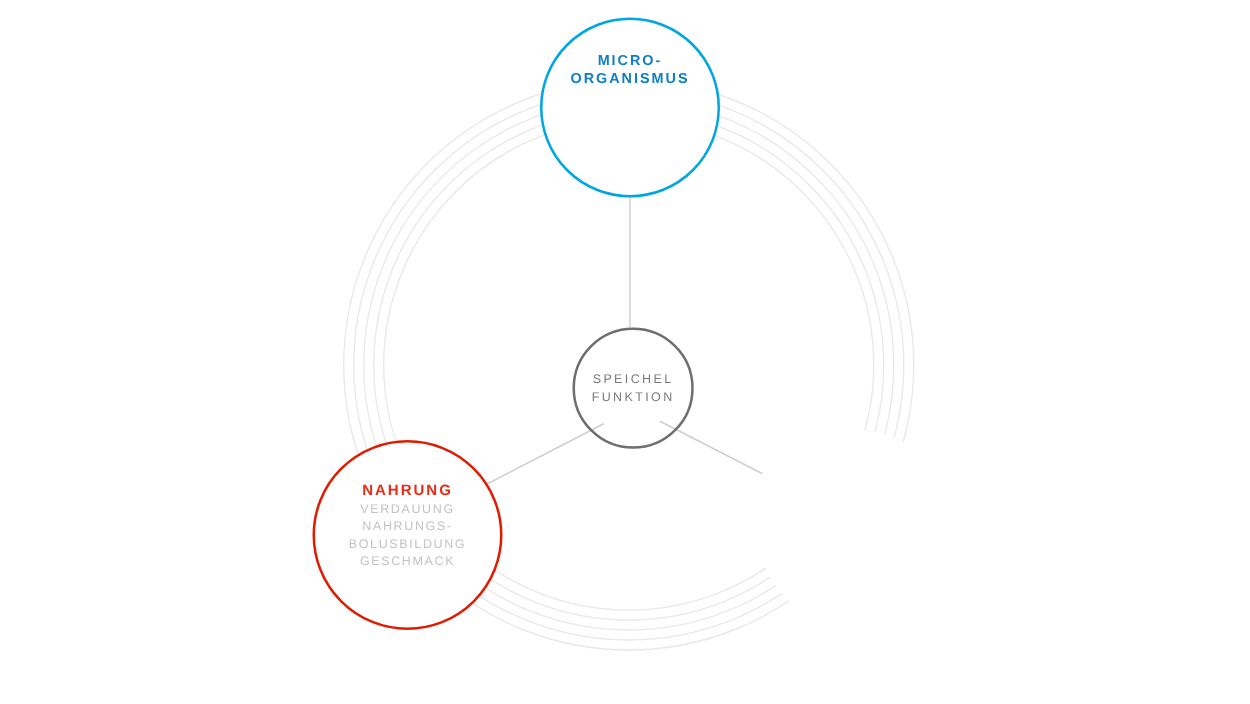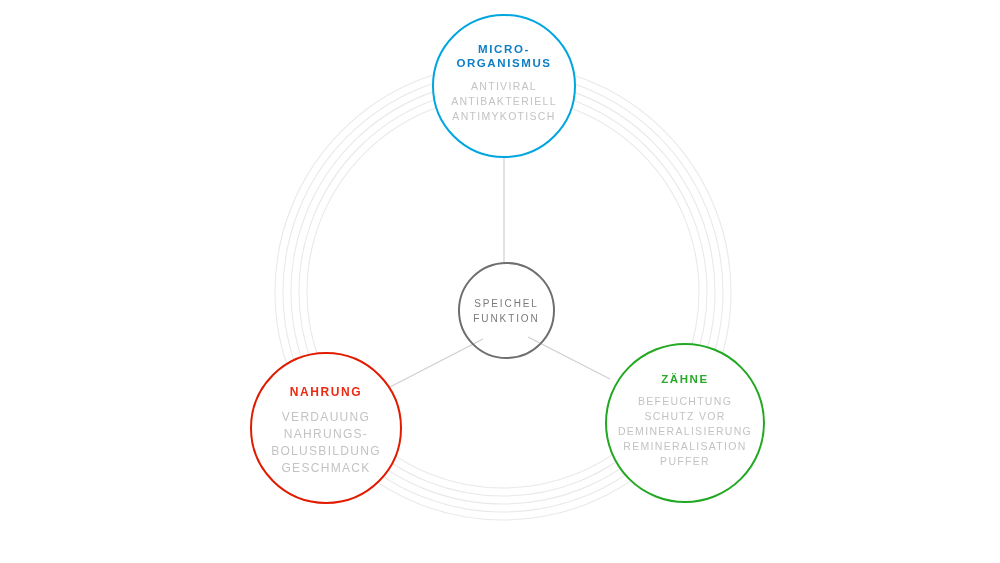--- a/index.html
+++ b/index.html
@@ -77,22 +77,22 @@
     width: 152px;
     height: 152px;
     border: 2.5px solid #e01b00;
     padding-top: 31px;
   }
   #node-nutrition .node-title {
     color: #ec2a13;
     font-size: 12px;
   }
   #node-nutrition .node-items {
-    font-size: 12px;
-    margin-top: 9px;
+    font-size: 10px;
+    margin-top: 1px;
   }
 
   
   #node-teeth {
     left: 605px;
     top: 343px;
     width: 160px;
     height: 160px;
     border: 2.5px solid #22a822;
     padding-top: 27px;
@@ -148,40 +148,29 @@
     <g stroke="#cfcfcf" stroke-width="1.2" fill="none">
       <line x1="504" y1="262" x2="504" y2="158"></line>
       <line x1="483" y1="339" x2="390" y2="387"></line>
       <line x1="528" y1="337" x2="610" y2="379"></line>
     </g>
   </svg>
 
   <div class="node" id="node-microorganism">
     <div class="node-title">MICRO-
 ORGANISMUS</div>
-    <div class="node-items">ANTIVIRAL
-ANTIBAKTERIELL
-ANTIMYKOTISCH</div>
   </div>
 
   <div class="node" id="node-nutrition">
     <div class="node-title">NAHRUNG</div>
     <div class="node-items">VERDAUUNG
 NAHRUNGS-
 BOLUSBILDUNG
 GESCHMACK</div>
   </div>
 
-  <div class="node" id="node-teeth">
-    <div class="node-title">ZÄHNE</div>
-    <div class="node-items">BEFEUCHTUNG
-SCHUTZ VOR
-DEMINERALISIERUNG
-REMINERALISATION
-PUFFER</div>
-  </div>
 
   <div class="node" id="node-center">
     <div class="node-title">SPEICHEL
 FUNKTION</div>
   </div>
 
 </div>
 
 </body></html>

